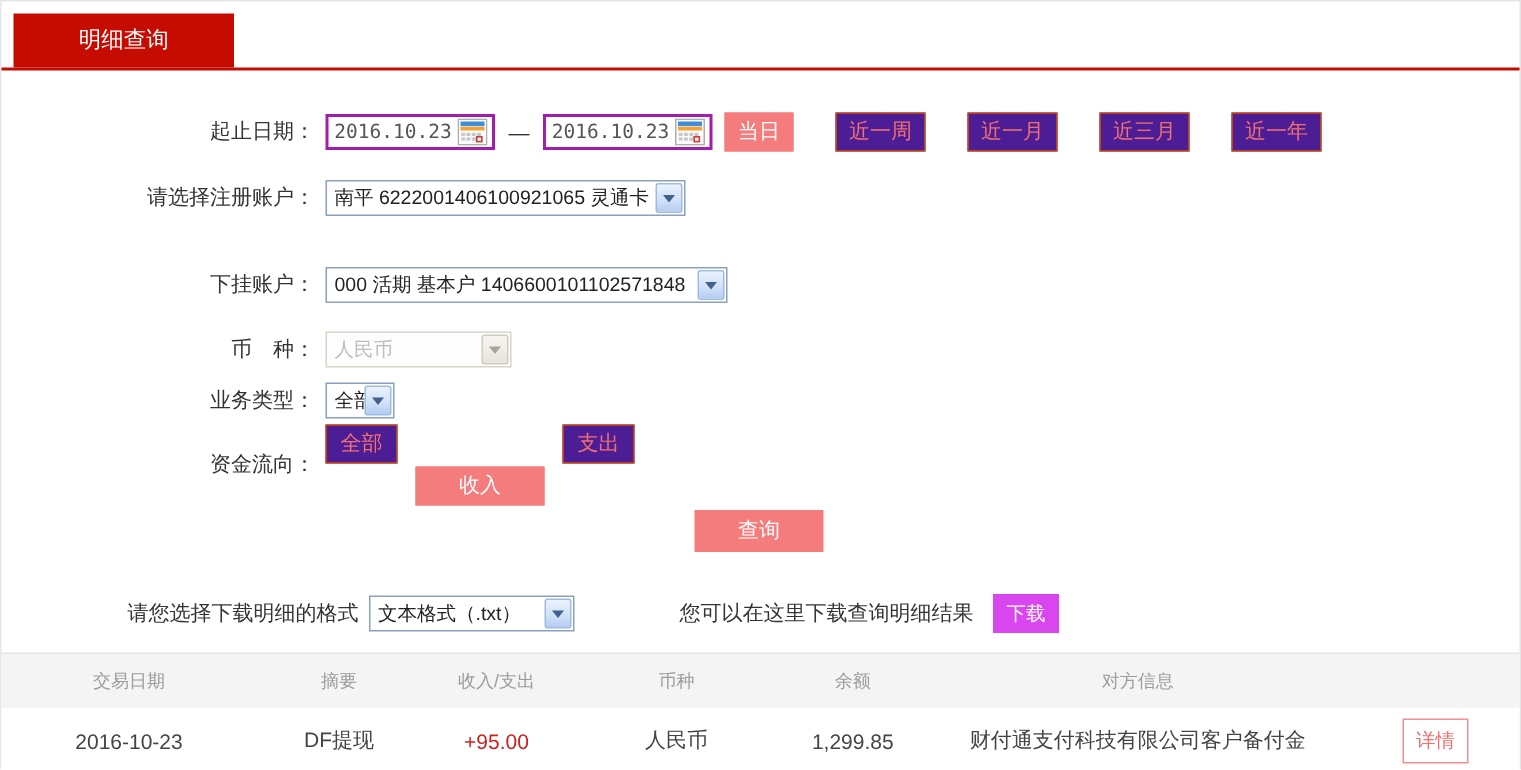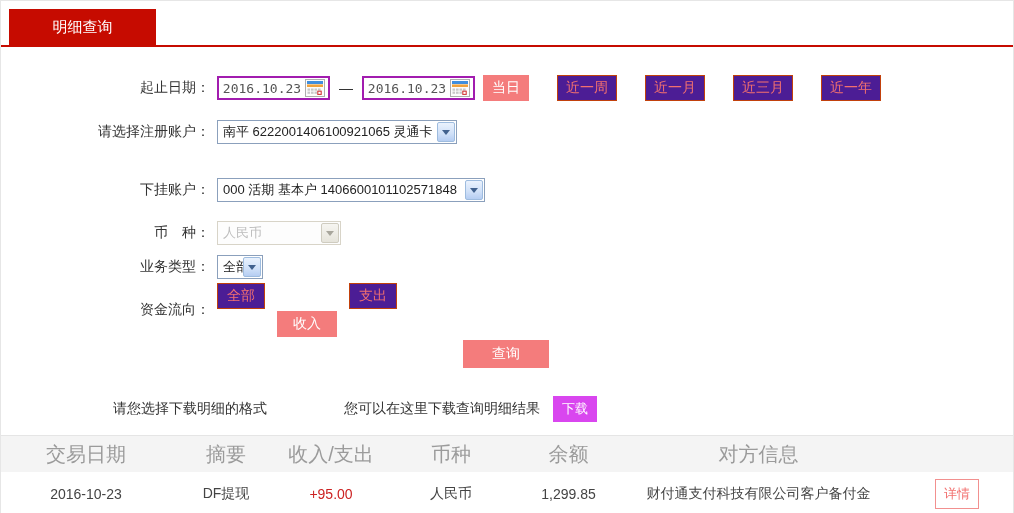--- a/index.html
+++ b/index.html
@@ -59,41 +59,41 @@
   .xp-select.disabled .xp-arrow i { border-top-color:#a8a69c; }
 
   .w-reg { width:240px; } .w-sub { width:268px; } .w-cur { width:124px; }
   .w-biz { width:46px; } .w-fmt { width:137px; }
 
   
   .flow-btns { display:flex; }
   .fbtn { height:26px; font-size:14px; display:inline-flex; align-items:center; justify-content:center; cursor:pointer; }
   .fbtn + .fbtn { margin-left:12px; }
   .fbtn.btn-outline { padding:0 9px; }
-  .fbtn.btn-solid { padding:0 15px;margin-top:28px; }
+  .fbtn.btn-solid { padding:0 28px;margin-top:28px; }
 
   
   .query-btn {
     display:block; margin:17px 0 0 462px; width:86px; height:28px;
     background:#f47c7c; color:#fff; border:none; font-size:14px; cursor:pointer;
     font-family:"Liberation Sans", sans-serif;
   }
 
   
-  .download-row { display:flex; align-items:center; margin-top:29px; padding-left:112px; font-size:14px; color:#333; height:24px; }
+  .download-row { display:flex; align-items:center; margin-top:29px; padding-left:84px; font-size:14px; color:#333; height:24px; }
   .download-row .fmt-label { margin-right:7px; }
   .download-row .hint { margin-left:70px; }
   .dl-btn {
     margin-left:13px; width:44px; height:26px; background:#d946ef; color:#fff;
     border:none; font-size:13px; cursor:pointer; font-family:"Liberation Sans", sans-serif;
   }
 
   
   .table { margin-top:14px; border-top:1px solid #e5e5e5; }
-  .thead { display:flex; align-items:center; background:#f4f4f4; height:36px; color:#9b9b9b; font-size:20px; }
+  .thead { display:flex; align-items:center; background:#f4f4f4; height:36px; color:#9b9b9b; font-size:12px; }
   .trow  { display:flex; align-items:center; height:44px; background:#fff; font-size:14px; color:#444; }
   .cell { text-align:center; flex:none; }
   .c1{width:170px}.c2{width:110px}.c3{width:100px}.c4{width:140px}.c5{width:95px}.c6{width:285px}
   .c7{flex:1; display:flex; justify-content:center;}
   .amount { color:#cc2222; }
   .detail-btn {
     background:#fff; border:1px solid #f2908f; color:#f2706f; font-size:13px;
     padding:5px 8px; cursor:pointer; font-family:"Liberation Sans", sans-serif;
   }
 </style>
@@ -203,20 +203,26 @@
         <span class="fbtn btn-outline">全部</span>
         <span class="fbtn btn-solid">收入</span>
         <span class="fbtn btn-outline">支出</span>
       </span>
     </div>
 
     <button class="query-btn">查询</button>
 
     <div class="download-row">
       <span class="fmt-label">请您选择下载明细的格式</span>
+      <span class="xp-select w-fmt">
+        <span class="val">文本格式（.txt）</span>
+        <span class="xp-arrow">
+            <i></i>
+          </span>
+      </span>
       <span class="hint">您可以在这里下载查询明细结果</span>
       <button class="dl-btn">下载</button>
     </div>
 
   </div>
 
   <div class="table">
     <div class="thead">
       <span class="cell c1">交易日期</span>
       <span class="cell c2">摘要</span>

